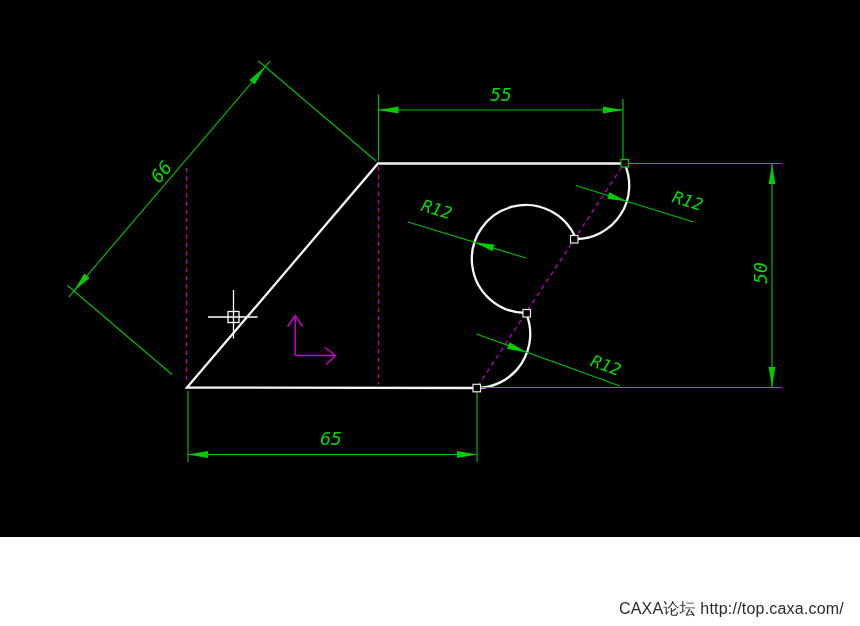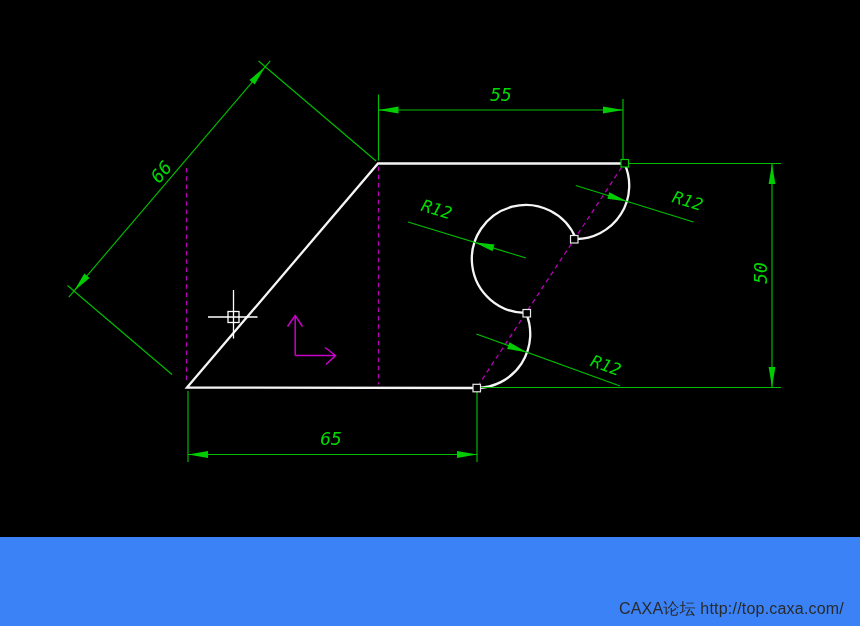--- a/index.html
+++ b/index.html
@@ -1,20 +1,20 @@
 <!DOCTYPE html>
 <html><head>
 <meta charset="utf-8">
 <style>
   html,body{margin:0;padding:0;background:#555;}
   .screen{position:relative;width:860px;height:626px;overflow:hidden;background:#000;
           font-family:"DejaVu Sans","Liberation Sans",sans-serif;}
   .canvas-wrap{position:absolute;left:0;top:0;width:860px;height:537px;background:#000;}
   svg text{font-family:"DejaVu Sans Mono","Liberation Mono",monospace;font-style:italic;}
-  .footer{position:absolute;left:0;top:537px;width:860px;height:89px;background:#3b82f6;}
+  .footer{position:absolute;left:0;top:537px;width:860px;height:89px;background:#ffffff;}
   .footer .mark{position:absolute;right:16px;bottom:6px;font-size:16px;letter-spacing:0.2px;
                 color:#2a2a2a;font-family:"Liberation Sans","DejaVu Sans",sans-serif;}
 </style>
 </head>
 <body>
 
 <div class="screen">
 
   <div class="canvas-wrap">
     <svg width="860" height="537" viewBox="0 0 860 537">

